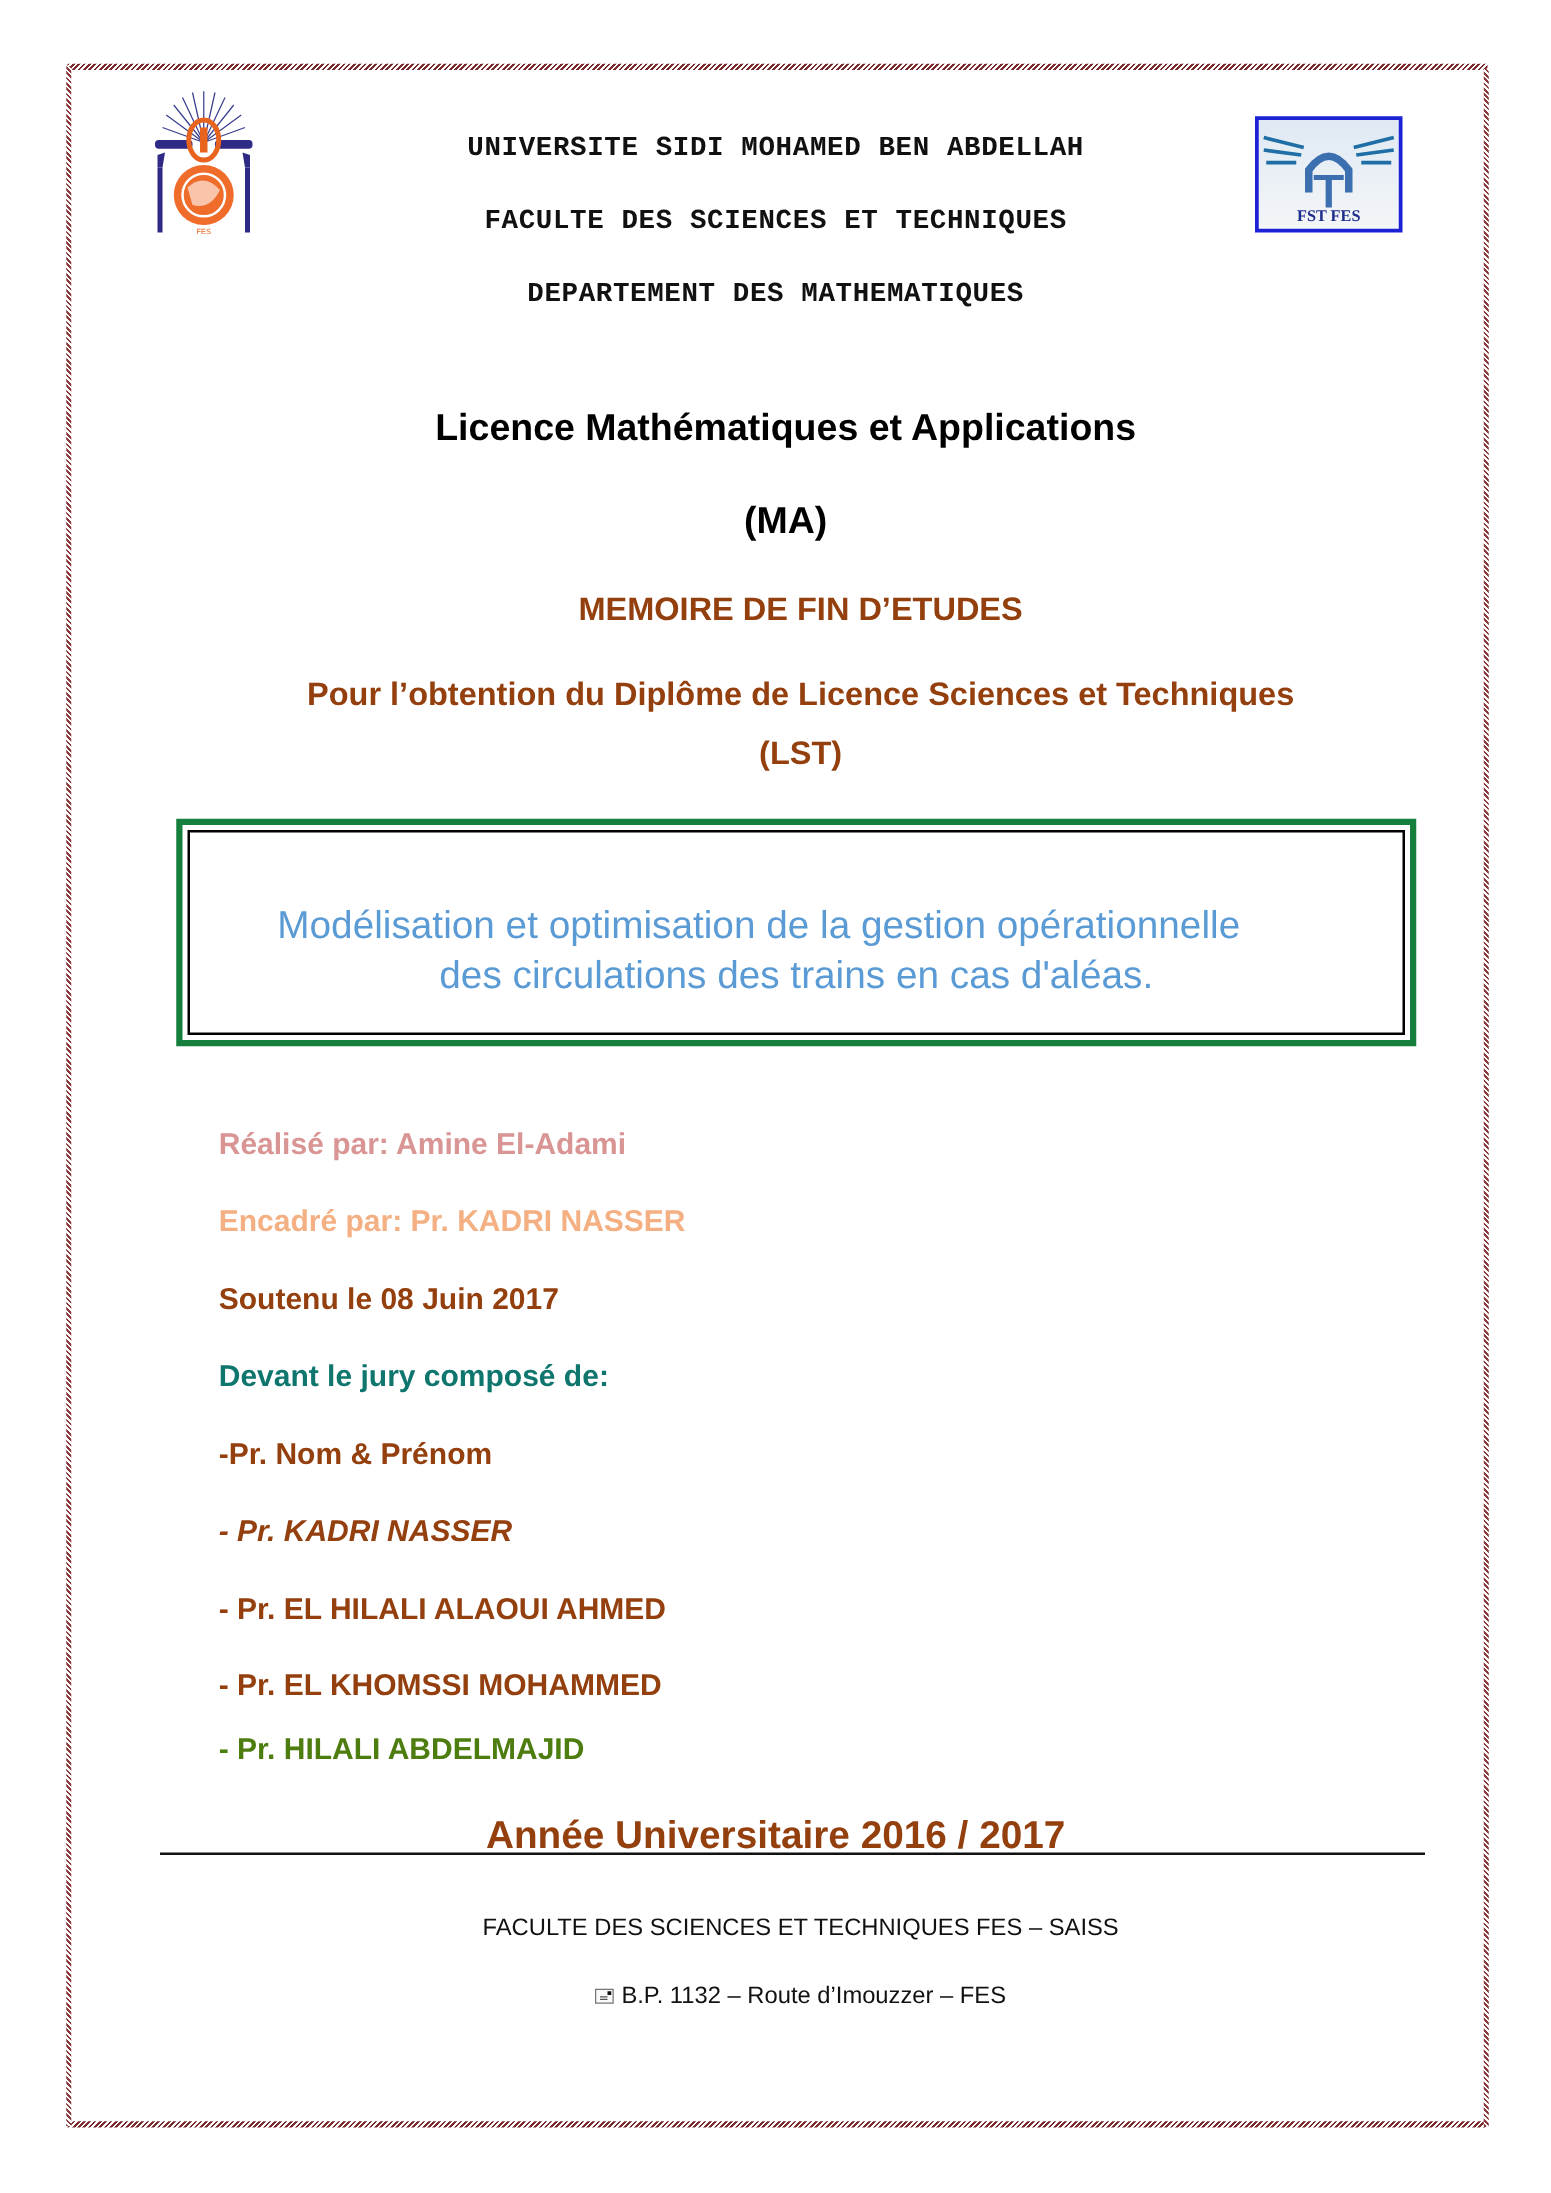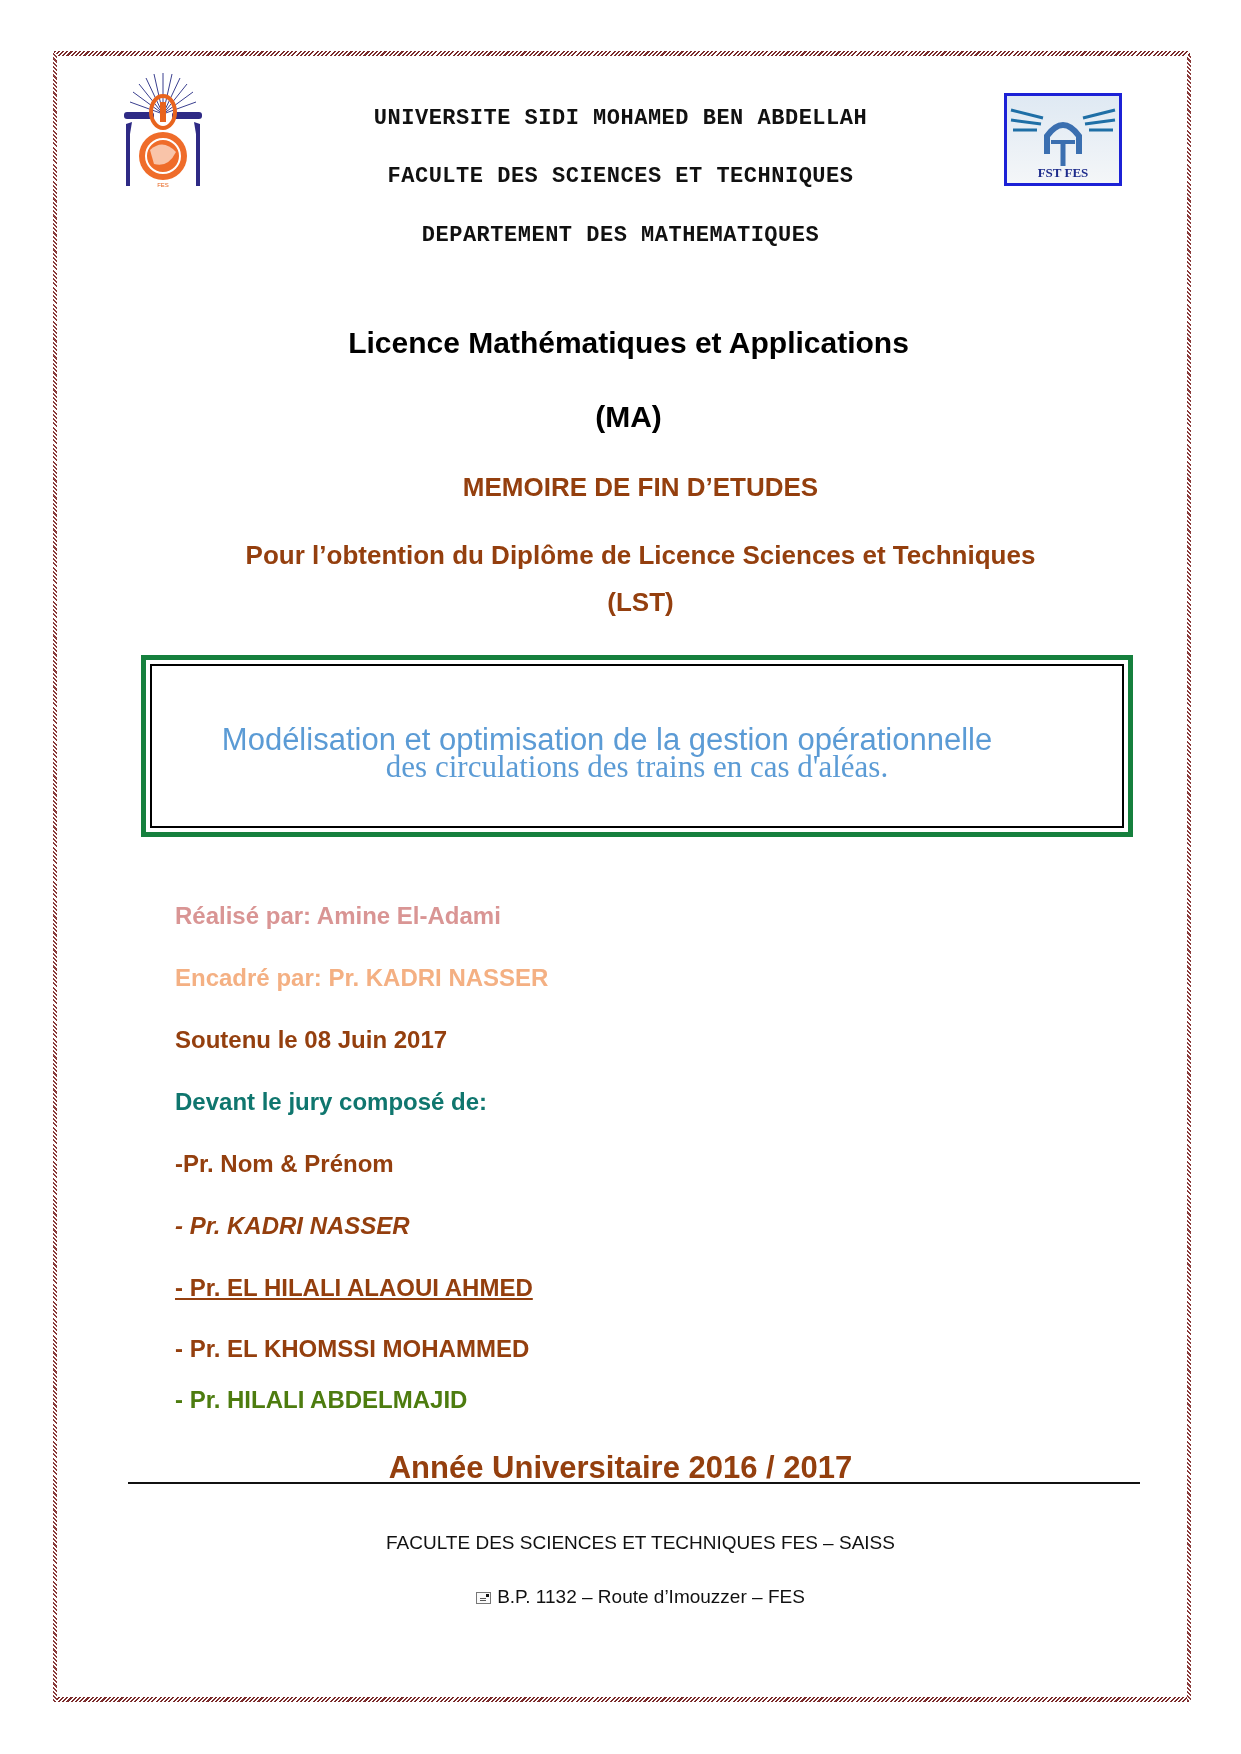--- a/index.html
+++ b/index.html
@@ -92,32 +92,32 @@
 <div class="title-lg" style="top:326px; left:8px;">Licence Mathématiques et Applications</div>
 <div class="title-lg" style="top:400px; left:8px;">(MA)</div>
 
 <div class="title-brown" style="top:472px; left:20px;">MEMOIRE DE FIN D’ETUDES</div>
 <div class="title-brown" style="top:540px; left:20px;">Pour l’obtention du Diplôme de Licence Sciences et Techniques</div>
 <div class="title-brown" style="top:587px; left:20px;">(LST)</div>
 
 <div class="title-box">
   <div class="title-box-inner"></div>
   <div class="thesis-title" style="top:60px; left:-60px;">Modélisation et optimisation de la gestion opérationnelle</div>
-  <div class="thesis-title" style="top:87px; left:0px;font-family:Liberation Serif, serif;">des circulations des trains en cas d'aléas.</div>
+  <div class="thesis-title" style="top:100px; left:0px;">des circulations des trains en cas d'aléas.</div>
 </div>
 
 <div class="info-line" style="top:902px; color:#d99594;">Réalisé par: Amine El-Adami</div>
 <div class="info-line" style="top:964px; color:#f4b083;">Encadré par: Pr. KADRI NASSER</div>
 <div class="info-line" style="top:1026px; color:#943f0e;">Soutenu le 08 Juin 2017</div>
 <div class="info-line" style="top:1088px; color:#0f766e;"> Devant le jury composé de:</div>
 
 <div>
   <div class="info-line" style="top:1150px; color:#943f0e;">-Pr. Nom &amp; Prénom</div>
   <div class="info-line" style="top:1212px; color:#943f0e;font-style:italic;">- Pr. KADRI NASSER</div>
-  <div class="info-line" style="top:1274px; color:#943f0e;text-decoration:underline;">- Pr. EL HILALI ALAOUI AHMED</div>
+  <div class="info-line" style="top:1274px; color:#943f0e;">- Pr. EL HILALI ALAOUI AHMED</div>
   <div class="info-line" style="top:1335px; color:#943f0e;">- Pr. EL KHOMSSI MOHAMMED</div>
   <div class="info-line" style="top:1386px; color:#4d7c0f;">- Pr. HILALI ABDELMAJID</div>
 </div>
 
 <div class="title-brown" style="top:1450px; font-size:31px; left:0;">Année Universitaire 2016 / 2017</div>
 <div class="rule"></div>
 
 <div class="footer-line" style="top:1532px; left:20px;">FACULTE DES SCIENCES ET TECHNIQUES FES – SAISS</div>
 <div class="footer-line" style="top:1586px; left:20px;">
   <span class="mail-icon"></span><span>B.P. 1132 – Route d’Imouzzer – FES</span>

